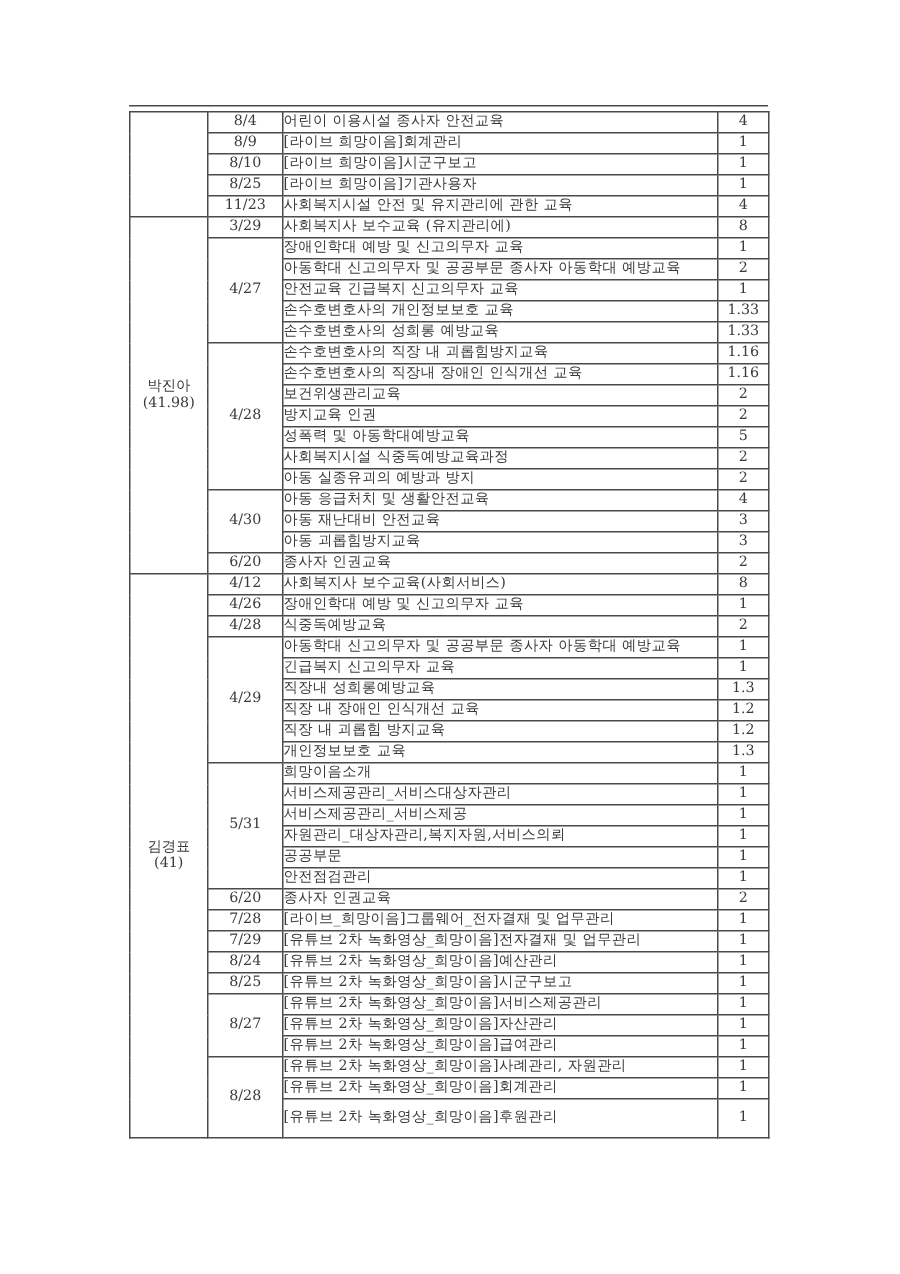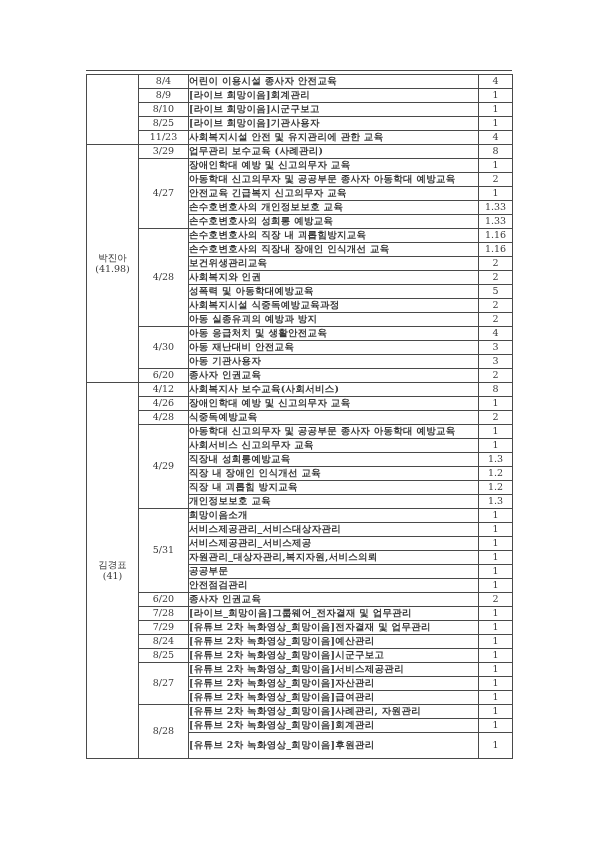--- a/index.html
+++ b/index.html
@@ -53,21 +53,20 @@
   }
   td.name-cell .nm { display: block; }
   td.name-cell .sc { display: block; text-align: center; }
   td.date-cell {
     text-align: center;
   }
   td.course-cell {
     text-align: left;
     padding-left: 5px;
     letter-spacing: 0.3px;
-    font-weight: bold;
   }
   td.hours-cell {
     text-align: center;
   }
 </style>
 </head>
 <body>
 
 <div class="page">
   <div class="table-wrap">
@@ -108,21 +107,21 @@
             <td class="date-cell" rowspan="1">11/23</td>
             <td class="course-cell">사회복지시설 안전 및 유지관리에 관한 교육</td>
             <td class="hours-cell">4</td>
           </tr>
           <tr>
             <td class="name-cell" rowspan="17">
               <span class="nm">박진아</span>
               <span class="sc">(41.98)</span>
             </td>
             <td class="date-cell" rowspan="1">3/29</td>
-            <td class="course-cell">업무관리 보수교육 (사례관리)</td>
+            <td class="course-cell">사회복지사 보수교육 (유지관리에)</td>
             <td class="hours-cell">8</td>
           </tr>
           <tr>
             <td class="date-cell" rowspan="5">4/27</td>
             <td class="course-cell">장애인학대 예방 및 신고의무자 교육</td>
             <td class="hours-cell">1</td>
           </tr>
           <tr>
             <td class="course-cell">아동학대 신고의무자 및 공공부문 종사자 아동학대 예방교육</td>
             <td class="hours-cell">2</td>
@@ -146,21 +145,21 @@
           </tr>
           <tr>
             <td class="course-cell">손수호변호사의 직장내 장애인 인식개선 교육</td>
             <td class="hours-cell">1.16</td>
           </tr>
           <tr>
             <td class="course-cell">보건위생관리교육</td>
             <td class="hours-cell">2</td>
           </tr>
           <tr>
-            <td class="course-cell">사회복지와 인권</td>
+            <td class="course-cell">방지교육 인권</td>
             <td class="hours-cell">2</td>
           </tr>
           <tr>
             <td class="course-cell">성폭력 및 아동학대예방교육</td>
             <td class="hours-cell">5</td>
           </tr>
           <tr>
             <td class="course-cell">사회복지시설 식중독예방교육과정</td>
             <td class="hours-cell">2</td>
           </tr>
@@ -171,21 +170,21 @@
           <tr>
             <td class="date-cell" rowspan="3">4/30</td>
             <td class="course-cell">아동 응급처치 및 생활안전교육</td>
             <td class="hours-cell">4</td>
           </tr>
           <tr>
             <td class="course-cell">아동 재난대비 안전교육</td>
             <td class="hours-cell">3</td>
           </tr>
           <tr>
-            <td class="course-cell">아동 기관사용자</td>
+            <td class="course-cell">아동 괴롭힘방지교육</td>
             <td class="hours-cell">3</td>
           </tr>
           <tr>
             <td class="date-cell" rowspan="1">6/20</td>
             <td class="course-cell">종사자 인권교육</td>
             <td class="hours-cell">2</td>
           </tr>
           <tr>
             <td class="name-cell" rowspan="26">
               <span class="nm">김경표</span>
@@ -204,21 +203,21 @@
             <td class="date-cell" rowspan="1">4/28</td>
             <td class="course-cell">식중독예방교육</td>
             <td class="hours-cell">2</td>
           </tr>
           <tr>
             <td class="date-cell" rowspan="6">4/29</td>
             <td class="course-cell">아동학대 신고의무자 및 공공부문 종사자 아동학대 예방교육</td>
             <td class="hours-cell">1</td>
           </tr>
           <tr>
-            <td class="course-cell">사회서비스 신고의무자 교육</td>
+            <td class="course-cell">긴급복지 신고의무자 교육</td>
             <td class="hours-cell">1</td>
           </tr>
           <tr>
             <td class="course-cell">직장내 성희롱예방교육</td>
             <td class="hours-cell">1.3</td>
           </tr>
           <tr>
             <td class="course-cell">직장 내 장애인 인식개선 교육</td>
             <td class="hours-cell">1.2</td>
           </tr>

